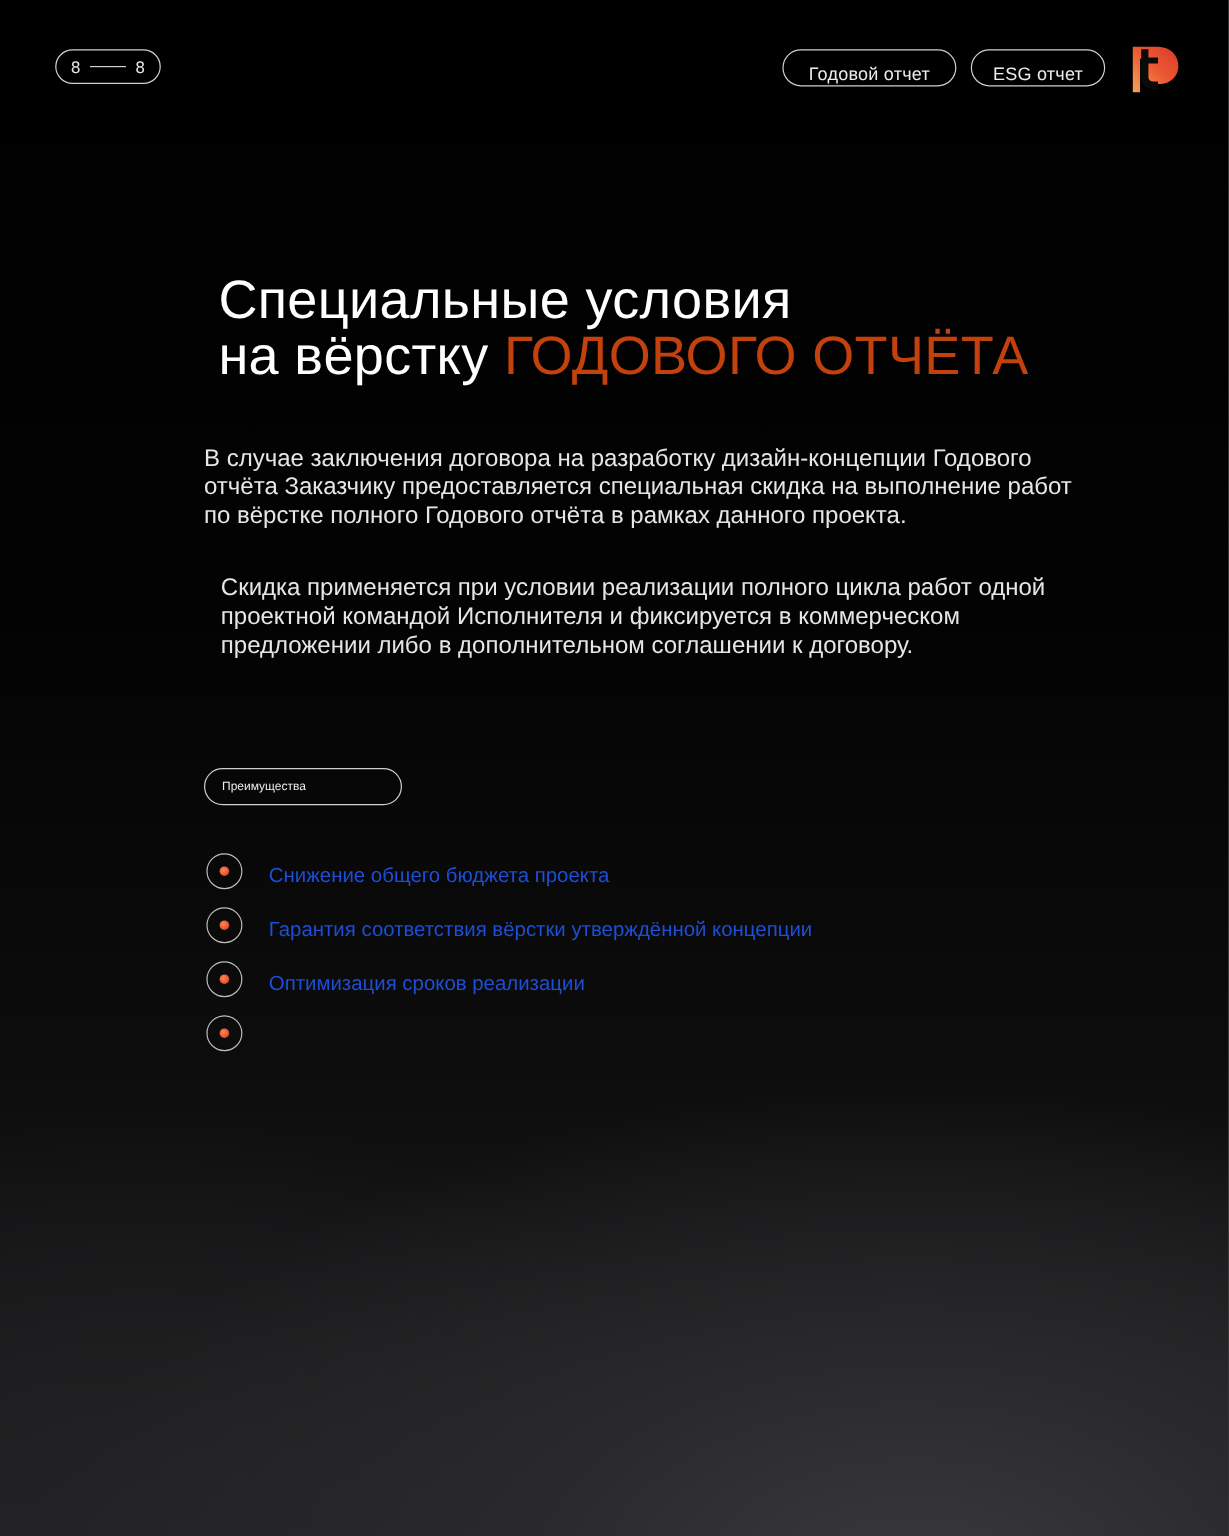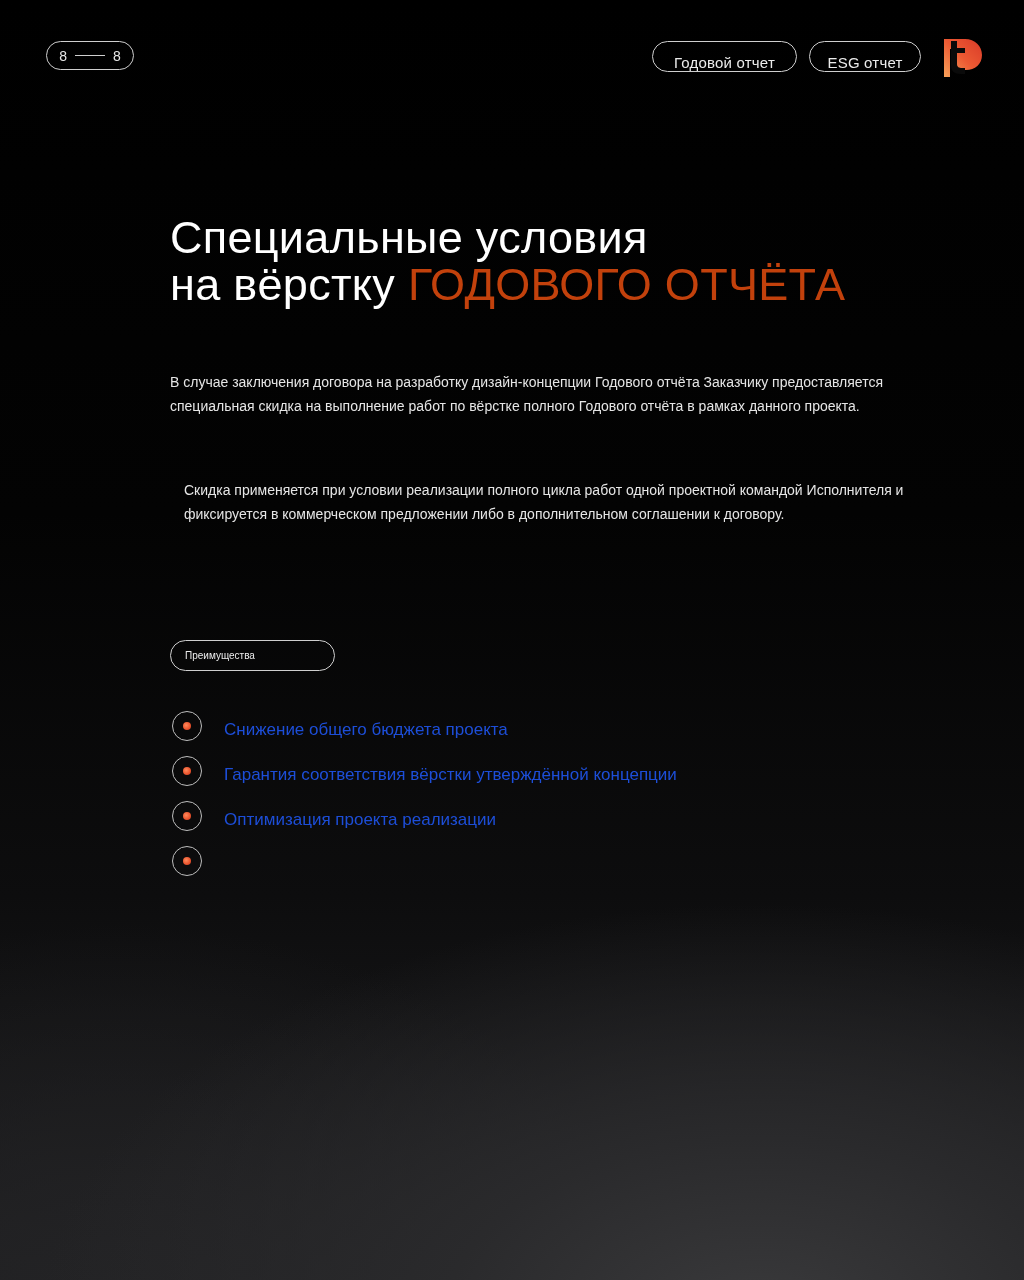--- a/index.html
+++ b/index.html
@@ -71,32 +71,32 @@
     
     .title {
       position: absolute;
       left: 170px;
       top: 214px;
       font-size: 45px;
       line-height: 47px;
       font-weight: 400;
       color: #ffffff;
       letter-spacing: 0.3px;
-      margin: 0;
+      margin: 12px;
     }
     .title .accent {
       color: #c2410c;
     }
 
     
     .body-text {
       position: absolute;
       left: 170px;
       width: 730px;
-      font-size: 14px;
+      font-size: 20px;
       line-height: 24px;
       color: #e6e6e6;
       margin: 0;
     }
     .para1 { top: 370px; }
     .para2 { top: 478px; margin-left: 14px; }
 
     
     .section-pill {
       position: absolute;
@@ -207,20 +207,20 @@
   <li class="adv-item">
     <span class="bullet">
         <span class="dot"></span>
       </span>
     <span class="adv-text" style="width:470px">Гарантия соответствия вёрстки утверждённой концепции</span>
   </li>
   <li class="adv-item">
     <span class="bullet">
         <span class="dot"></span>
       </span>
-    <span class="adv-text">Оптимизация проекта реализации</span>
+    <span class="adv-text">Оптимизация сроков реализации</span>
   </li>
   <li class="adv-item">
     <span class="bullet">
         <span class="dot"></span>
       </span>
   </li>
 </ul>
 
 </body></html>

